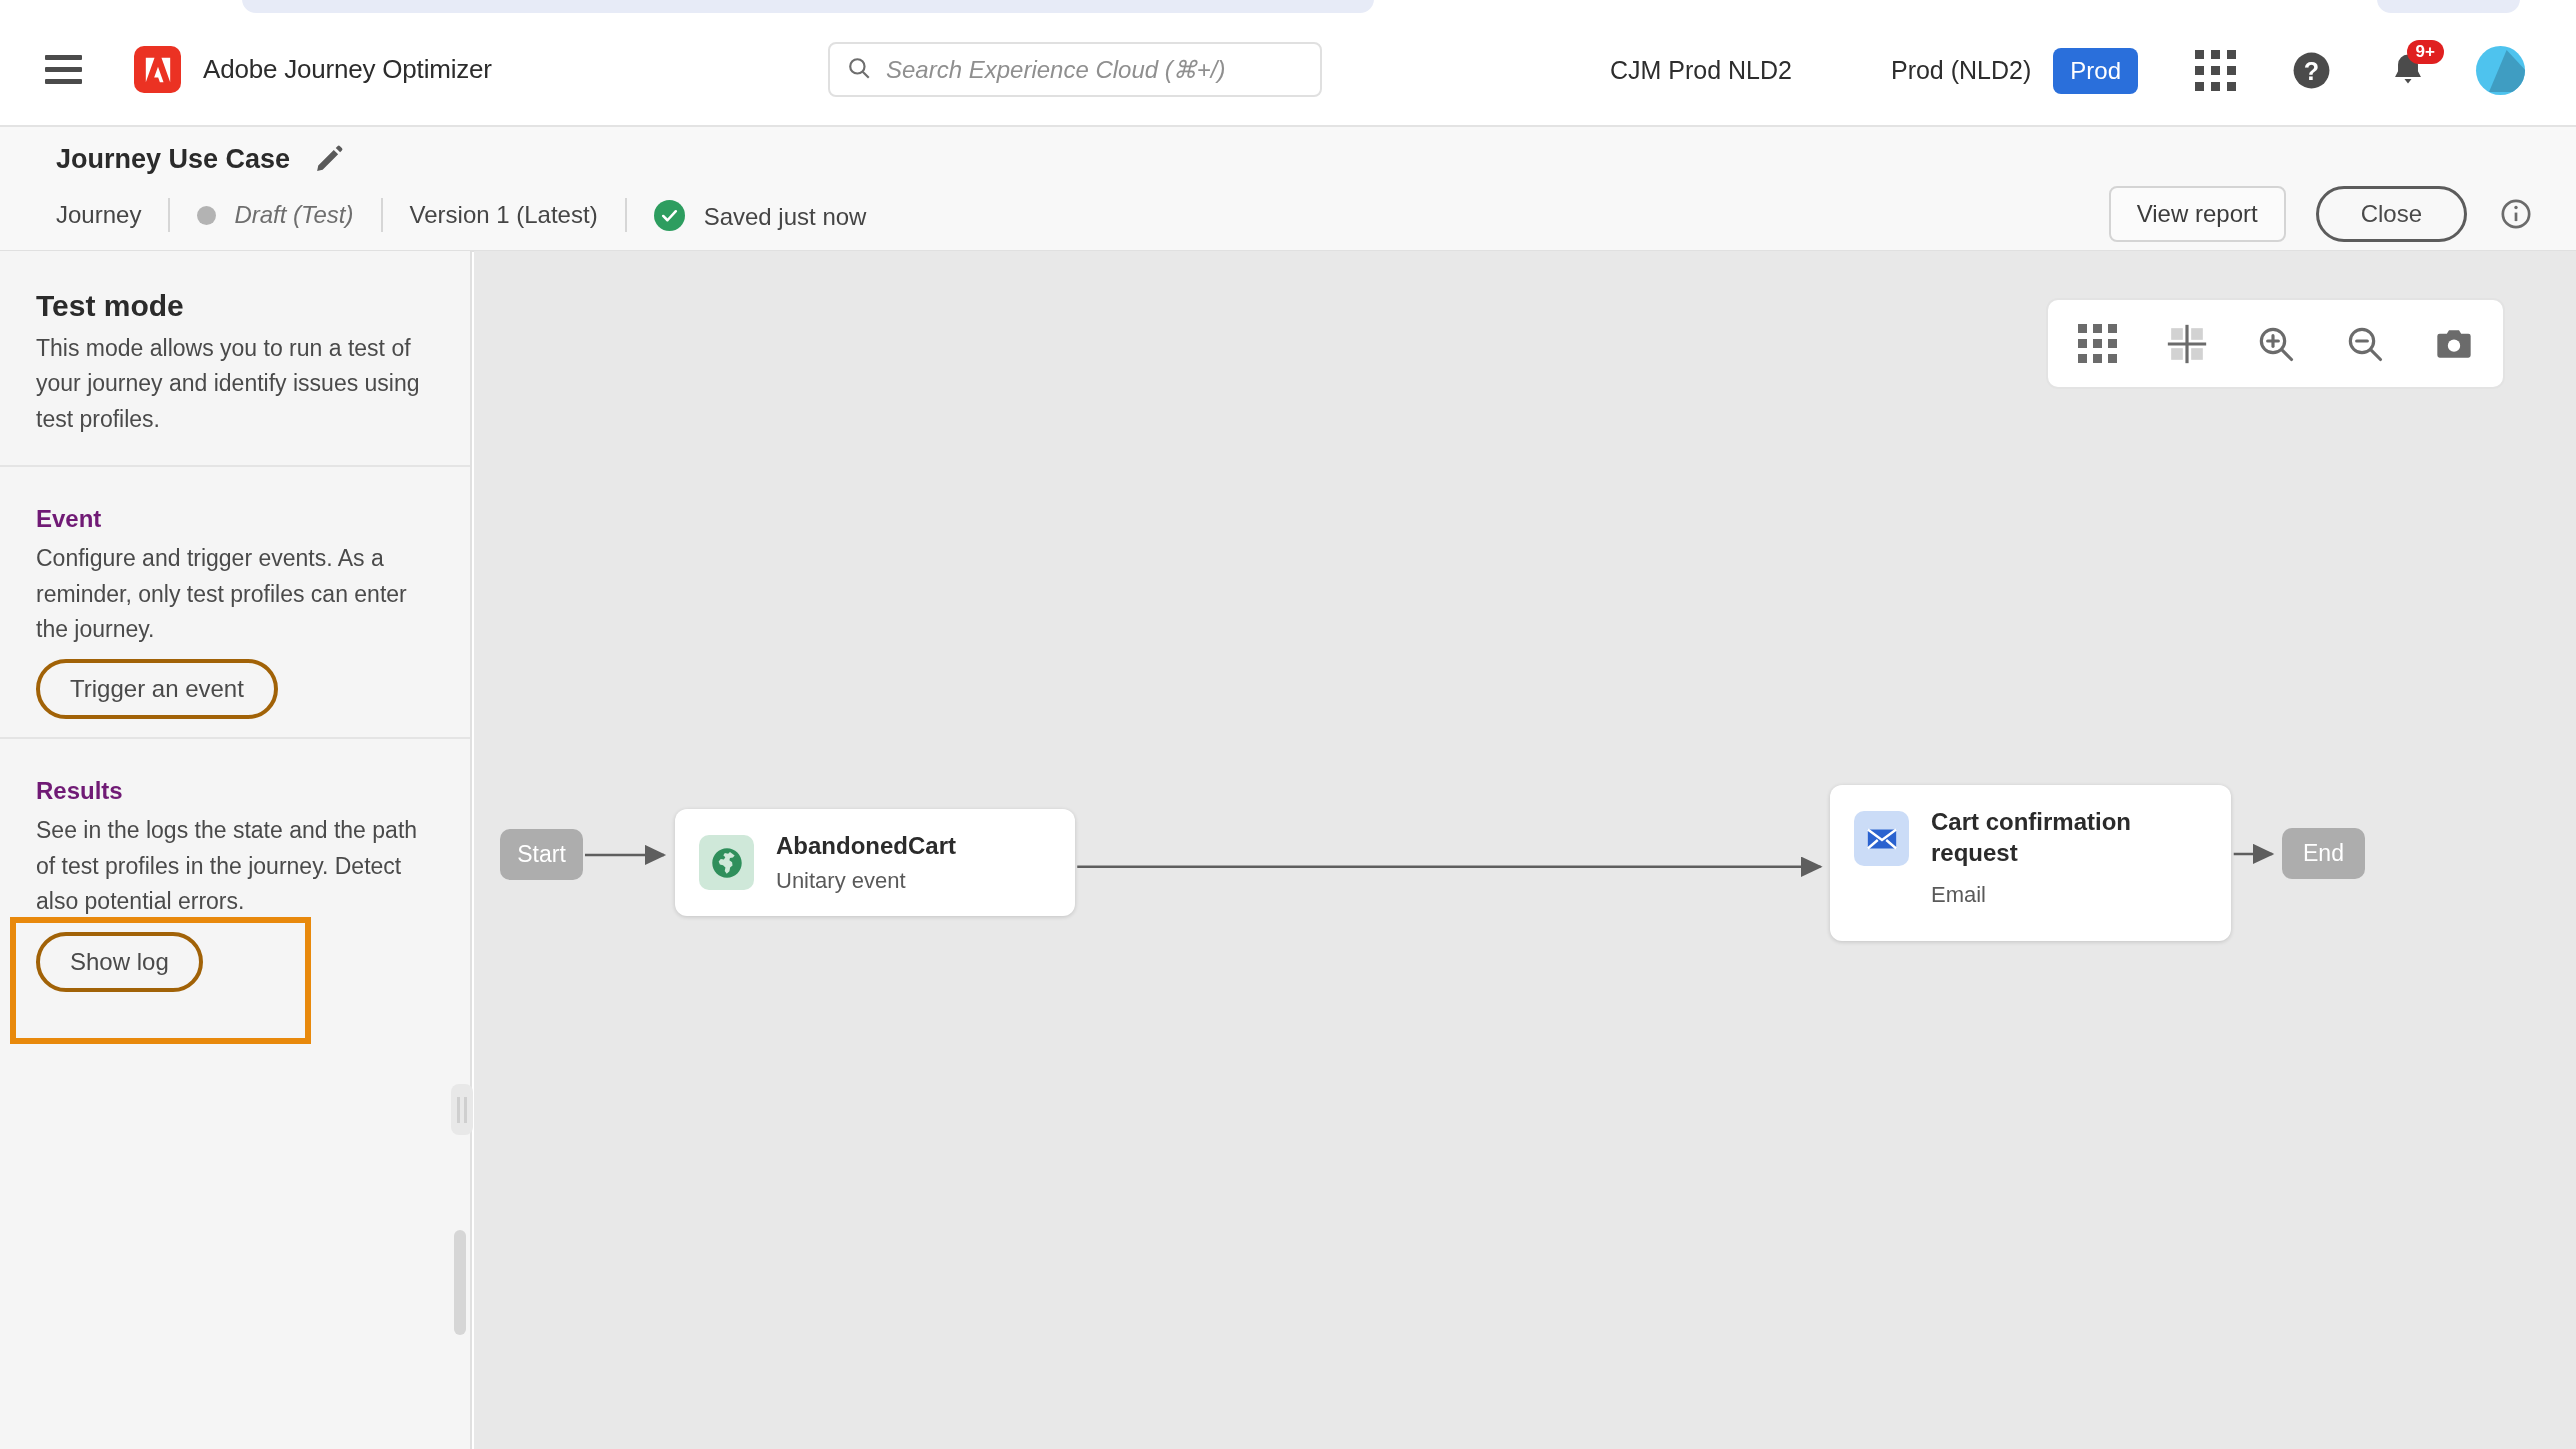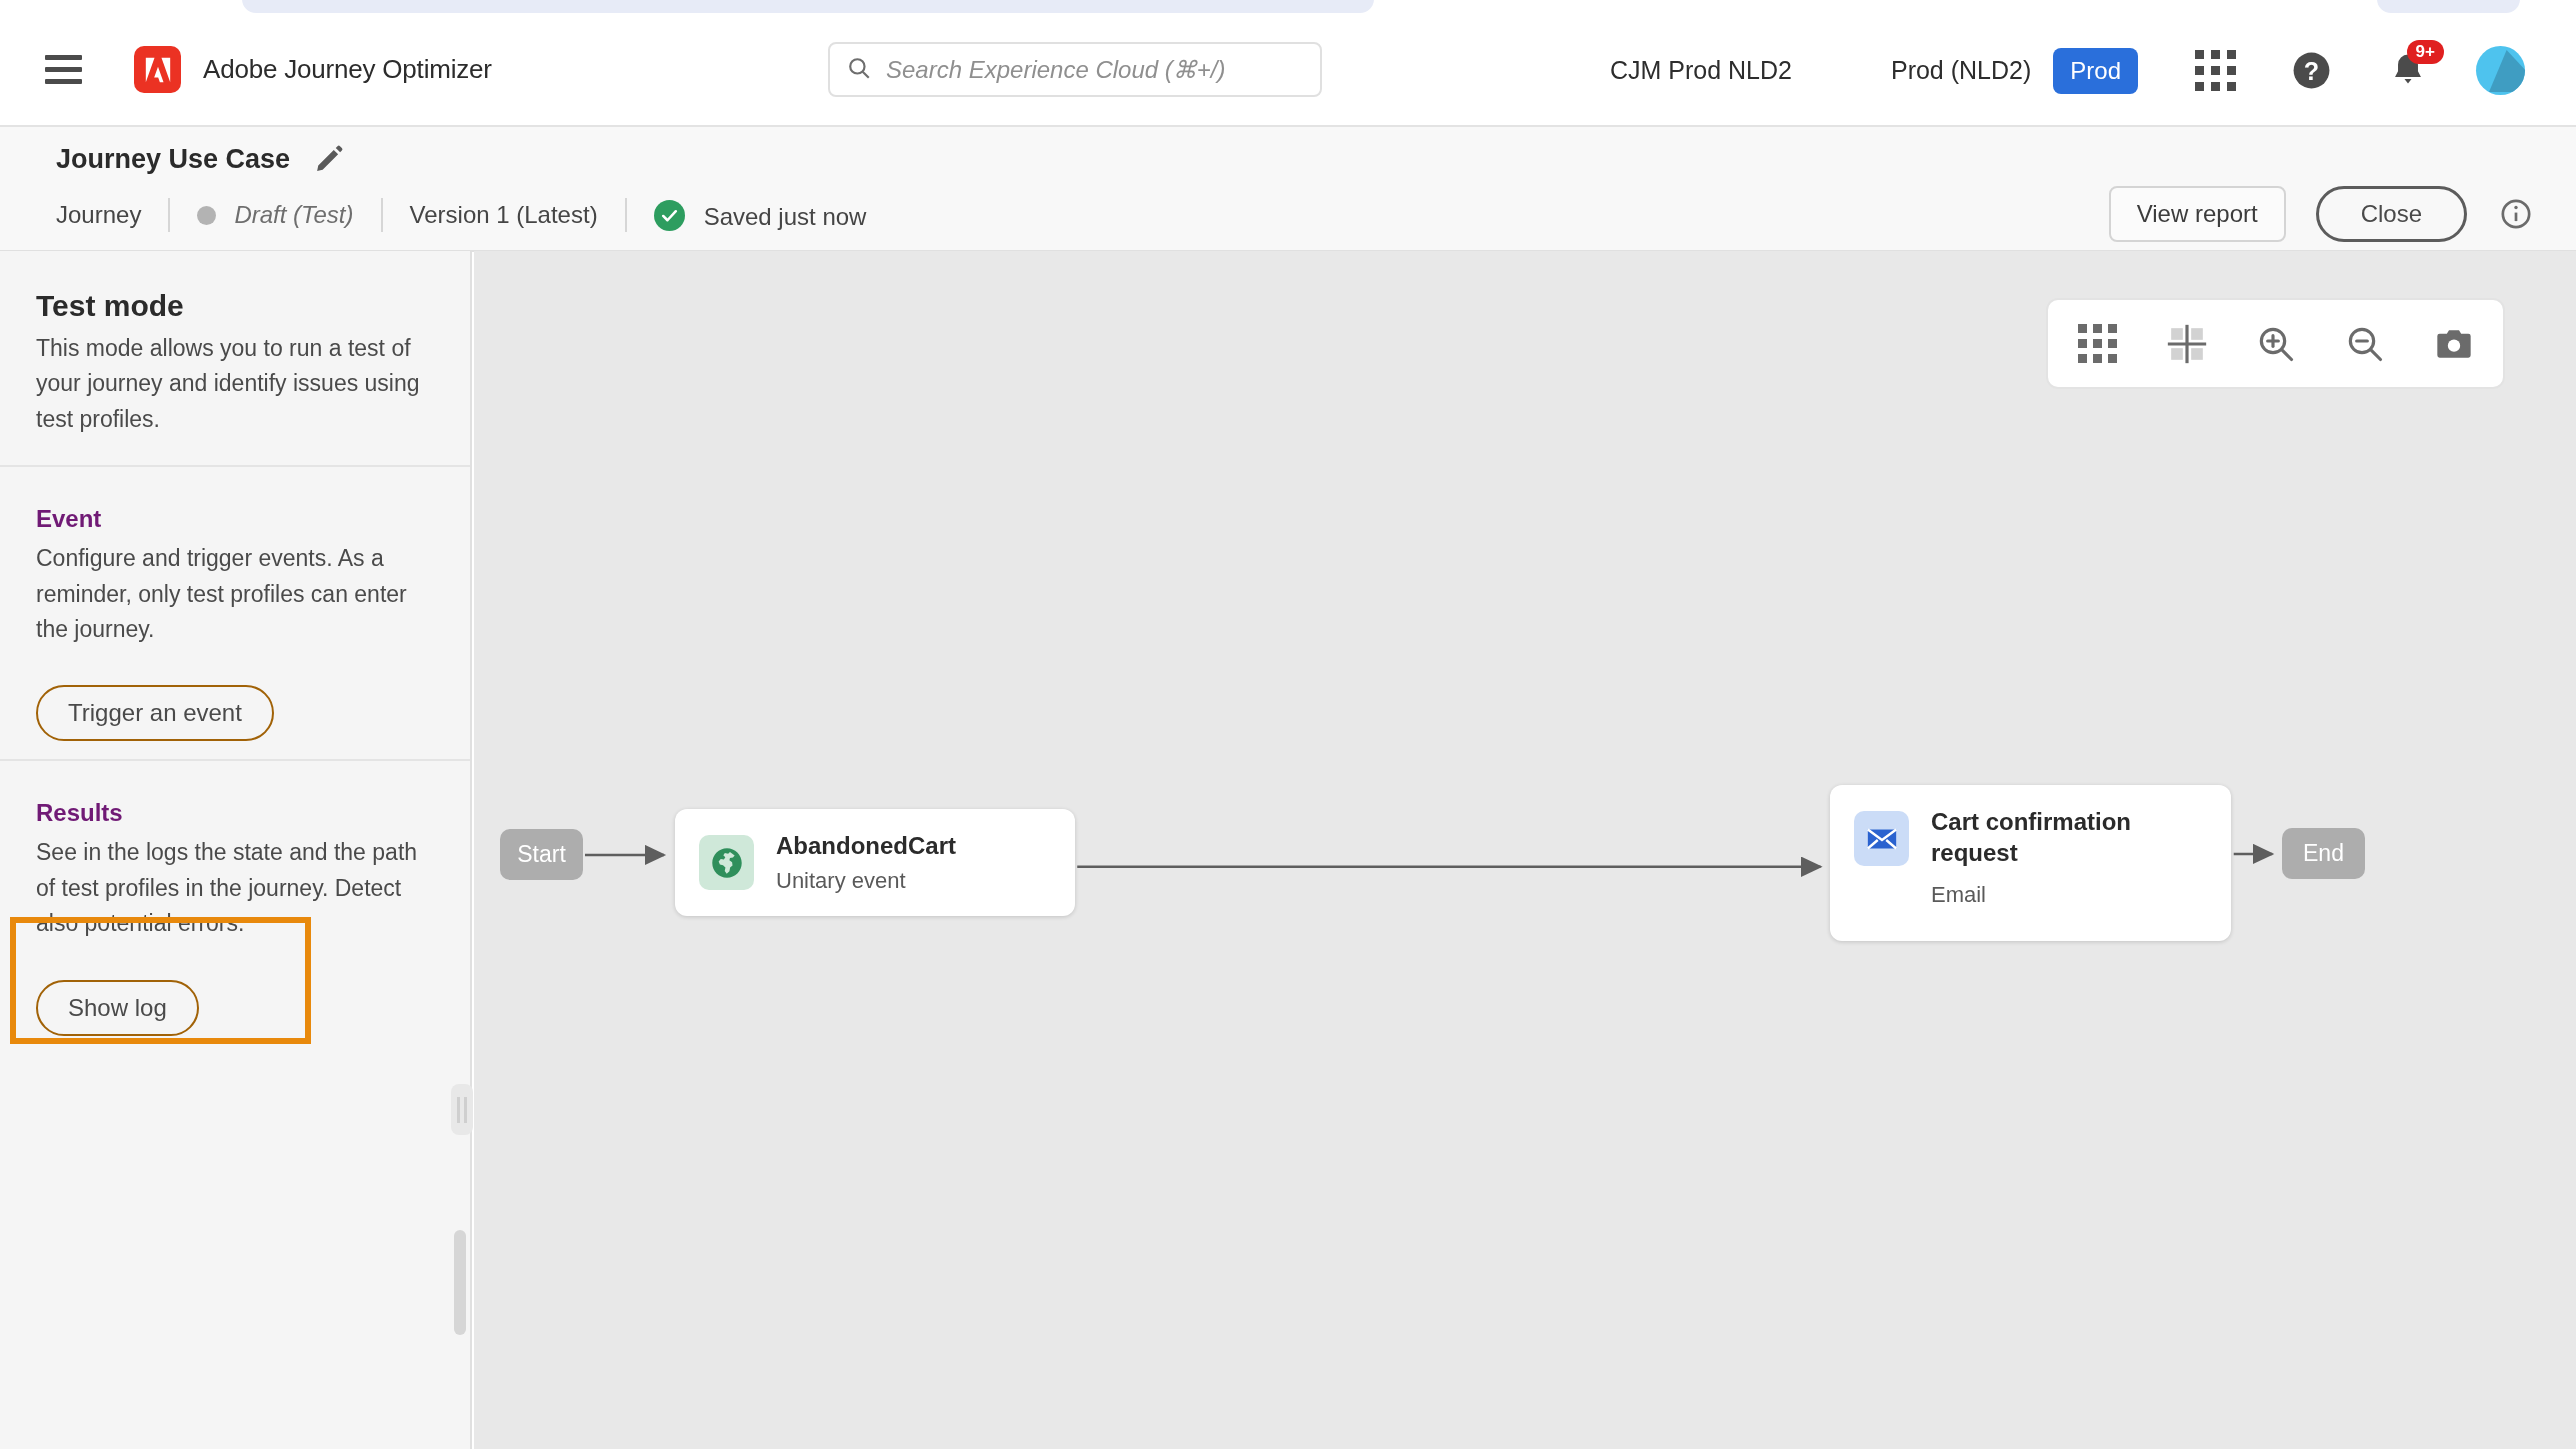--- a/index.html
+++ b/index.html
@@ -161,22 +161,22 @@
   #section-intro { padding-bottom: 28px; }
   .panel-heading {
     font-size: 24px; font-weight: bold; color: #701a75;
     padding-top: 38px;
   }
   #section-event { padding-bottom: 18px; }
   #section-results { padding-bottom: 30px; }
   .panel-btn {
     font-family: "Liberation Sans", sans-serif;
     font-size: 24px; color: #4a4a4a; background: transparent;
-    border: 2px solid #a16207; border-radius: 40px;
-    padding: 12px 30px; cursor: pointer; margin-top: 38px;
+    border: 4px solid #a16207; border-radius: 40px;
+    padding: 12px 30px; cursor: pointer; margin-top: 12px;
   }
   #trigger-event-highlight {
     position: absolute; left: 10px; top: 666px; width: 301px; height: 127px;
     border: 6px solid #e8890c; pointer-events: none;
   }
   #panel-scrollbar {
     position: absolute; right: 4px; top: 979px; width: 12px; height: 105px;
     background: #d6d6d6; border-radius: 8px; cursor: pointer;
   }
   #panel-resize-handle {

